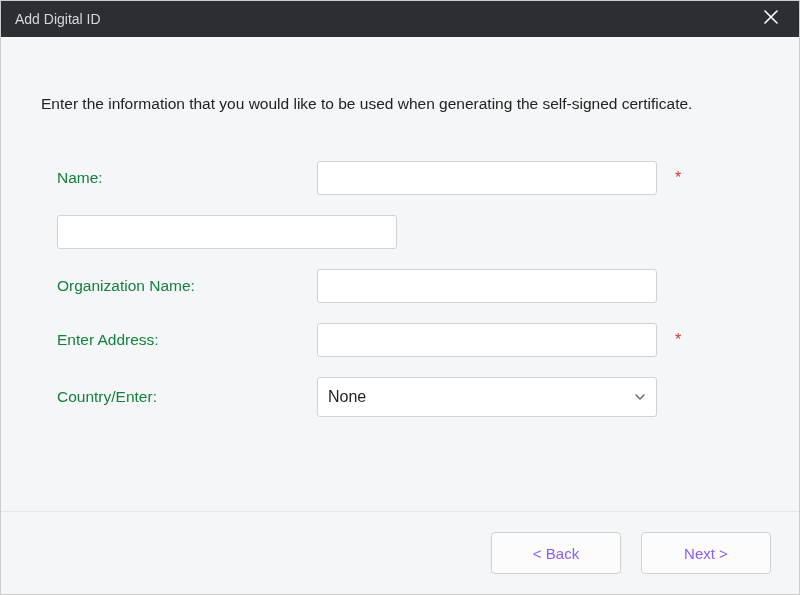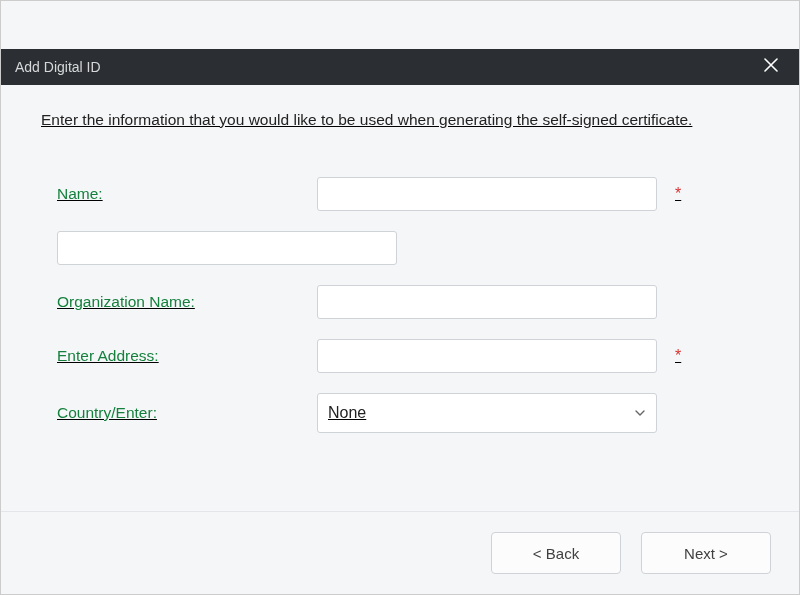--- a/index.html
+++ b/index.html
@@ -19,40 +19,38 @@
       flex-direction: column;
     }
     .titlebar {
       background: #2b2f33;
       color: #e6e6e6;
       height: 36px;
       display: flex;
       align-items: center;
       padding: 4px 14px;
       justify-content: space-between;
-      margin-top: 48px;
     }
     .titlebar .title {
       font-size: 14px;
       color: #d6d7d9;
     }
     .close-btn {
       width: 28px;
       height: 28px;
       display: flex;
       align-items: center;
       justify-content: center;
       cursor: pointer;
       color: #fff;
     }
     .close-btn svg { width: 14px; height: 14px; }
     .content {
       flex: 1;
-      padding: 26px 40px 10px 40px;
-      text-decoration: underline;
+      padding: 58px 40px 10px 40px;
     }
     .instruction {
       font-size: 15.5px;
       color: #222;
       margin-bottom: 48px;
     }
     .form {
       padding-left: 16px;
       padding-right: 40px;
     }
@@ -117,21 +115,21 @@
       justify-content: flex-end;
       gap: 20px;
     }
     .btn {
       min-width: 130px;
       height: 42px;
       border: 1px solid #cfd2d6;
       border-radius: 4px;
       background: #fcfcfd;
       font-size: 15px;
-      color: #404040;
+      color: #8b5cf6;
       display: flex;
       align-items: center;
       justify-content: center;
       cursor: pointer;
       user-select: none;
     }
   </style>
 </head>
 <body>
 

